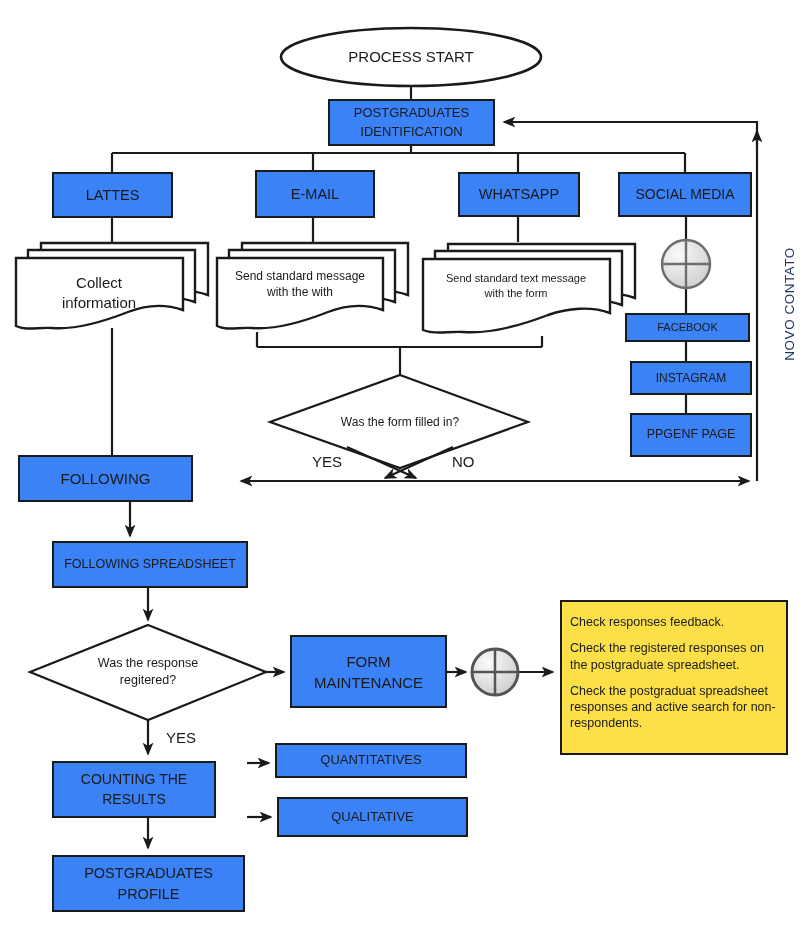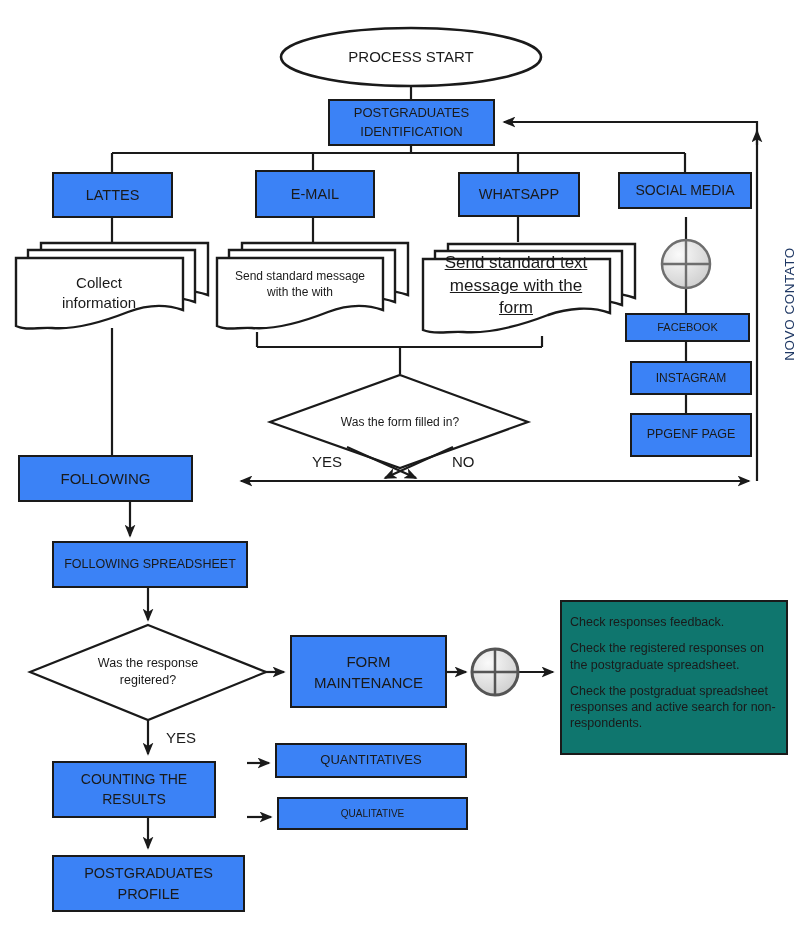--- a/index.html
+++ b/index.html
@@ -6,21 +6,21 @@
   .canvas{
     position:relative;width:810px;height:941px;background:#ffffff;
     font-family:"Liberation Sans",sans-serif;color:#1a1a1a;overflow:hidden;
   }
   svg.layer{position:absolute;left:0;top:0;z-index:1;}
   .lbl{position:absolute;z-index:2;display:flex;align-items:center;justify-content:center;
        text-align:center;line-height:1.35;}
   .box{position:absolute;z-index:2;box-sizing:border-box;border:2px solid #1a1a1a;background:#3b82f6;
        display:flex;align-items:center;justify-content:center;text-align:center;line-height:1.4;}
   .thinbox{border-width:2px;}
-  .notebox{position:absolute;z-index:2;box-sizing:border-box;border:2px solid #1a1a1a;background:#0f766e;
+  .notebox{position:absolute;z-index:2;box-sizing:border-box;border:2px solid #1a1a1a;background:#fde047;
        padding:4px 8px;text-align:left;}
   .notebox p{margin:8px 0 10px 0;font-size:12.5px;line-height:1.3;}
   .vertical-label{position:absolute;z-index:2;display:flex;align-items:center;justify-content:center;
        transform:rotate(-90deg);transform-origin:center;white-space:nowrap;
        font-size:13.5px;letter-spacing:0.5px;}
   .flow-label{position:absolute;z-index:2;font-size:15px;}
 </style>
 </head>
 <body>
 
@@ -109,25 +109,25 @@
     </g>
   </svg>
 
   <div class="lbl" style="left:281px;top:30px;width:260px;height:54px;font-size:15px;">PROCESS START</div>
 
   <div class="box" style="left:328px;top:99px;width:167px;height:47px;font-size:13px;padding:0 14px;">POSTGRADUATES IDENTIFICATION</div>
 
   <div class="box" style="left:52px;top:172px;width:121px;height:46px;font-size:14.5px;">LATTES</div>
   <div class="box" style="left:255px;top:170px;width:120px;height:48px;font-size:14.5px;">E-MAIL</div>
   <div class="box" style="left:458px;top:172px;width:122px;height:45px;font-size:14.5px;">WHATSAPP</div>
-  <div class="box" style="left:618px;top:172px;width:134px;height:37px;font-size:14px;">SOCIAL MEDIA</div>
+  <div class="box" style="left:618px;top:172px;width:134px;height:45px;font-size:14px;">SOCIAL MEDIA</div>
 
   <div class="lbl" style="left:49px;top:265px;width:100px;height:56px;font-size:15px;">Collect information</div>
   <div class="lbl" style="left:227px;top:262px;width:146px;height:44px;font-size:12px;">Send standard message with the with</div>
-  <div class="lbl" style="left:438px;top:264px;width:156px;height:44px;font-size:17px;text-decoration:underline;">Send standard text message with the form</div>
+  <div class="lbl" style="left:438px;top:264px;width:156px;height:44px;font-size:11px;">Send standard text message with the form</div>
 
   <div class="box thinbox" style="left:625px;top:313px;width:125px;height:29px;font-size:11px;">FACEBOOK</div>
   <div class="box thinbox" style="left:630px;top:361px;width:122px;height:34px;font-size:12px;">INSTAGRAM</div>
   <div class="box thinbox" style="left:630px;top:413px;width:122px;height:44px;font-size:12.5px;">PPGENF PAGE</div>
 
   <div class="lbl" style="left:340px;top:403px;width:120px;height:38px;font-size:12px;">Was the form filled in?</div>
   <div class="flow-label" style="left:312px;top:453px;">YES</div>
   <div class="flow-label" style="left:452px;top:453px;">NO</div>
 
   <div class="box" style="left:18px;top:455px;width:175px;height:47px;font-size:15px;">FOLLOWING</div>
@@ -139,18 +139,18 @@
   <div class="box" style="left:290px;top:635px;width:157px;height:73px;font-size:15px;padding:0 18px;">FORM MAINTENANCE</div>
 
   <div class="notebox" style="left:560px;top:600px;width:228px;height:155px;">
     <p>Check responses feedback.</p>
     <p>Check the registered responses on the postgraduate spreadsheet.</p>
     <p>Check the postgraduat spreadsheet responses and active search for non-respondents.</p>
   </div>
 
   <div class="box" style="left:52px;top:761px;width:164px;height:57px;font-size:14px;">COUNTING THE RESULTS</div>
   <div class="box" style="left:275px;top:743px;width:192px;height:35px;font-size:13px;">QUANTITATIVES</div>
-  <div class="box" style="left:277px;top:797px;width:191px;height:33px;font-size:10px;">QUALITATIVE</div>
+  <div class="box" style="left:277px;top:797px;width:191px;height:40px;font-size:13px;">QUALITATIVE</div>
   <div class="box" style="left:52px;top:855px;width:193px;height:57px;font-size:14.5px;padding:0 24px;">POSTGRADUATES PROFILE</div>
 
   <div class="vertical-label" style="left:739px;top:295px;width:100px;height:18px;color:#1f3864;">NOVO CONTATO</div>
 
 </div>
 
 </body></html>

